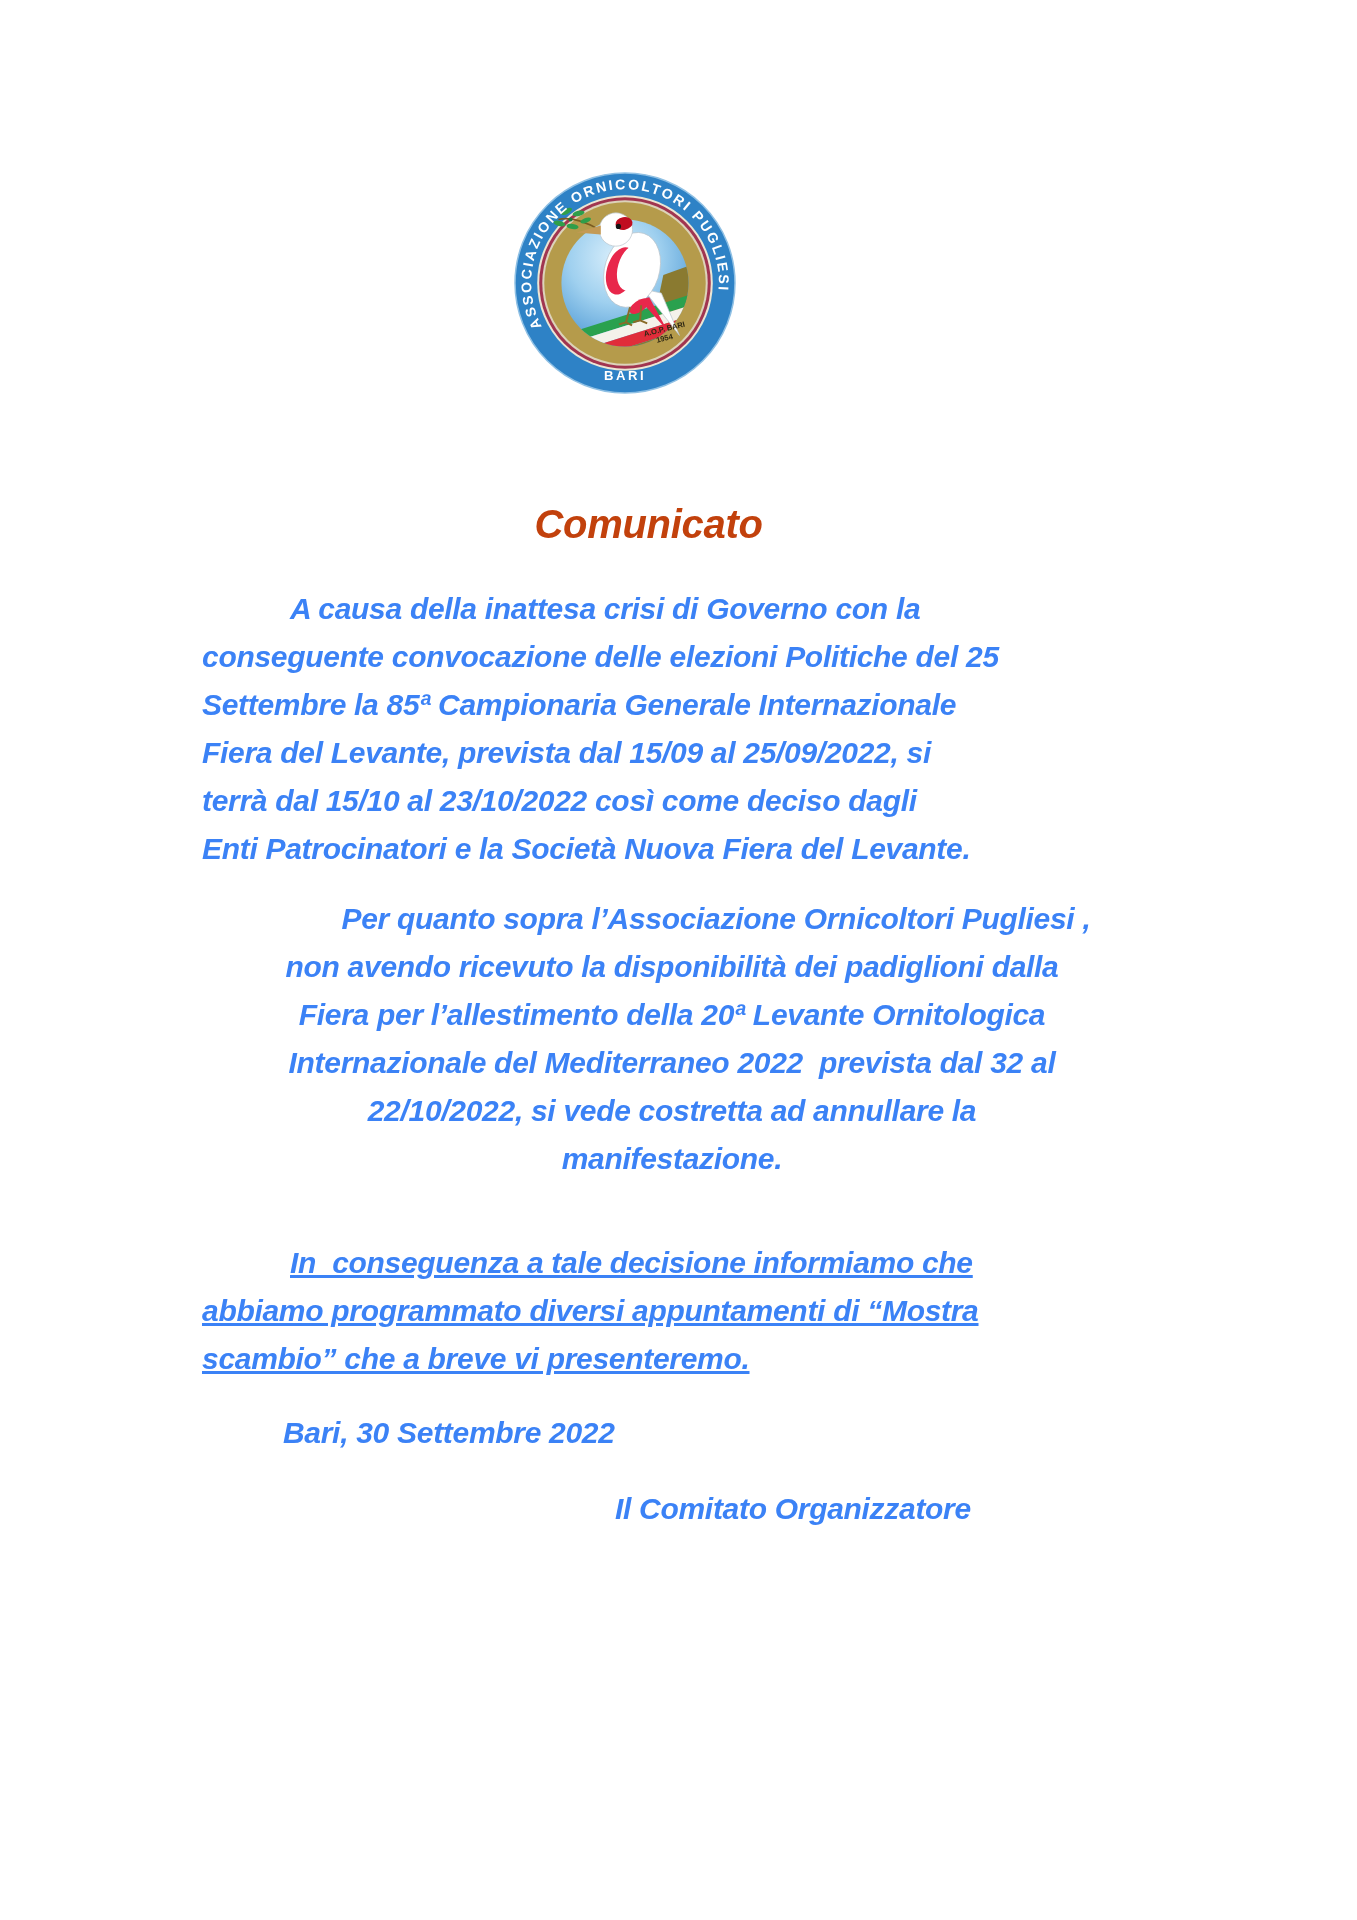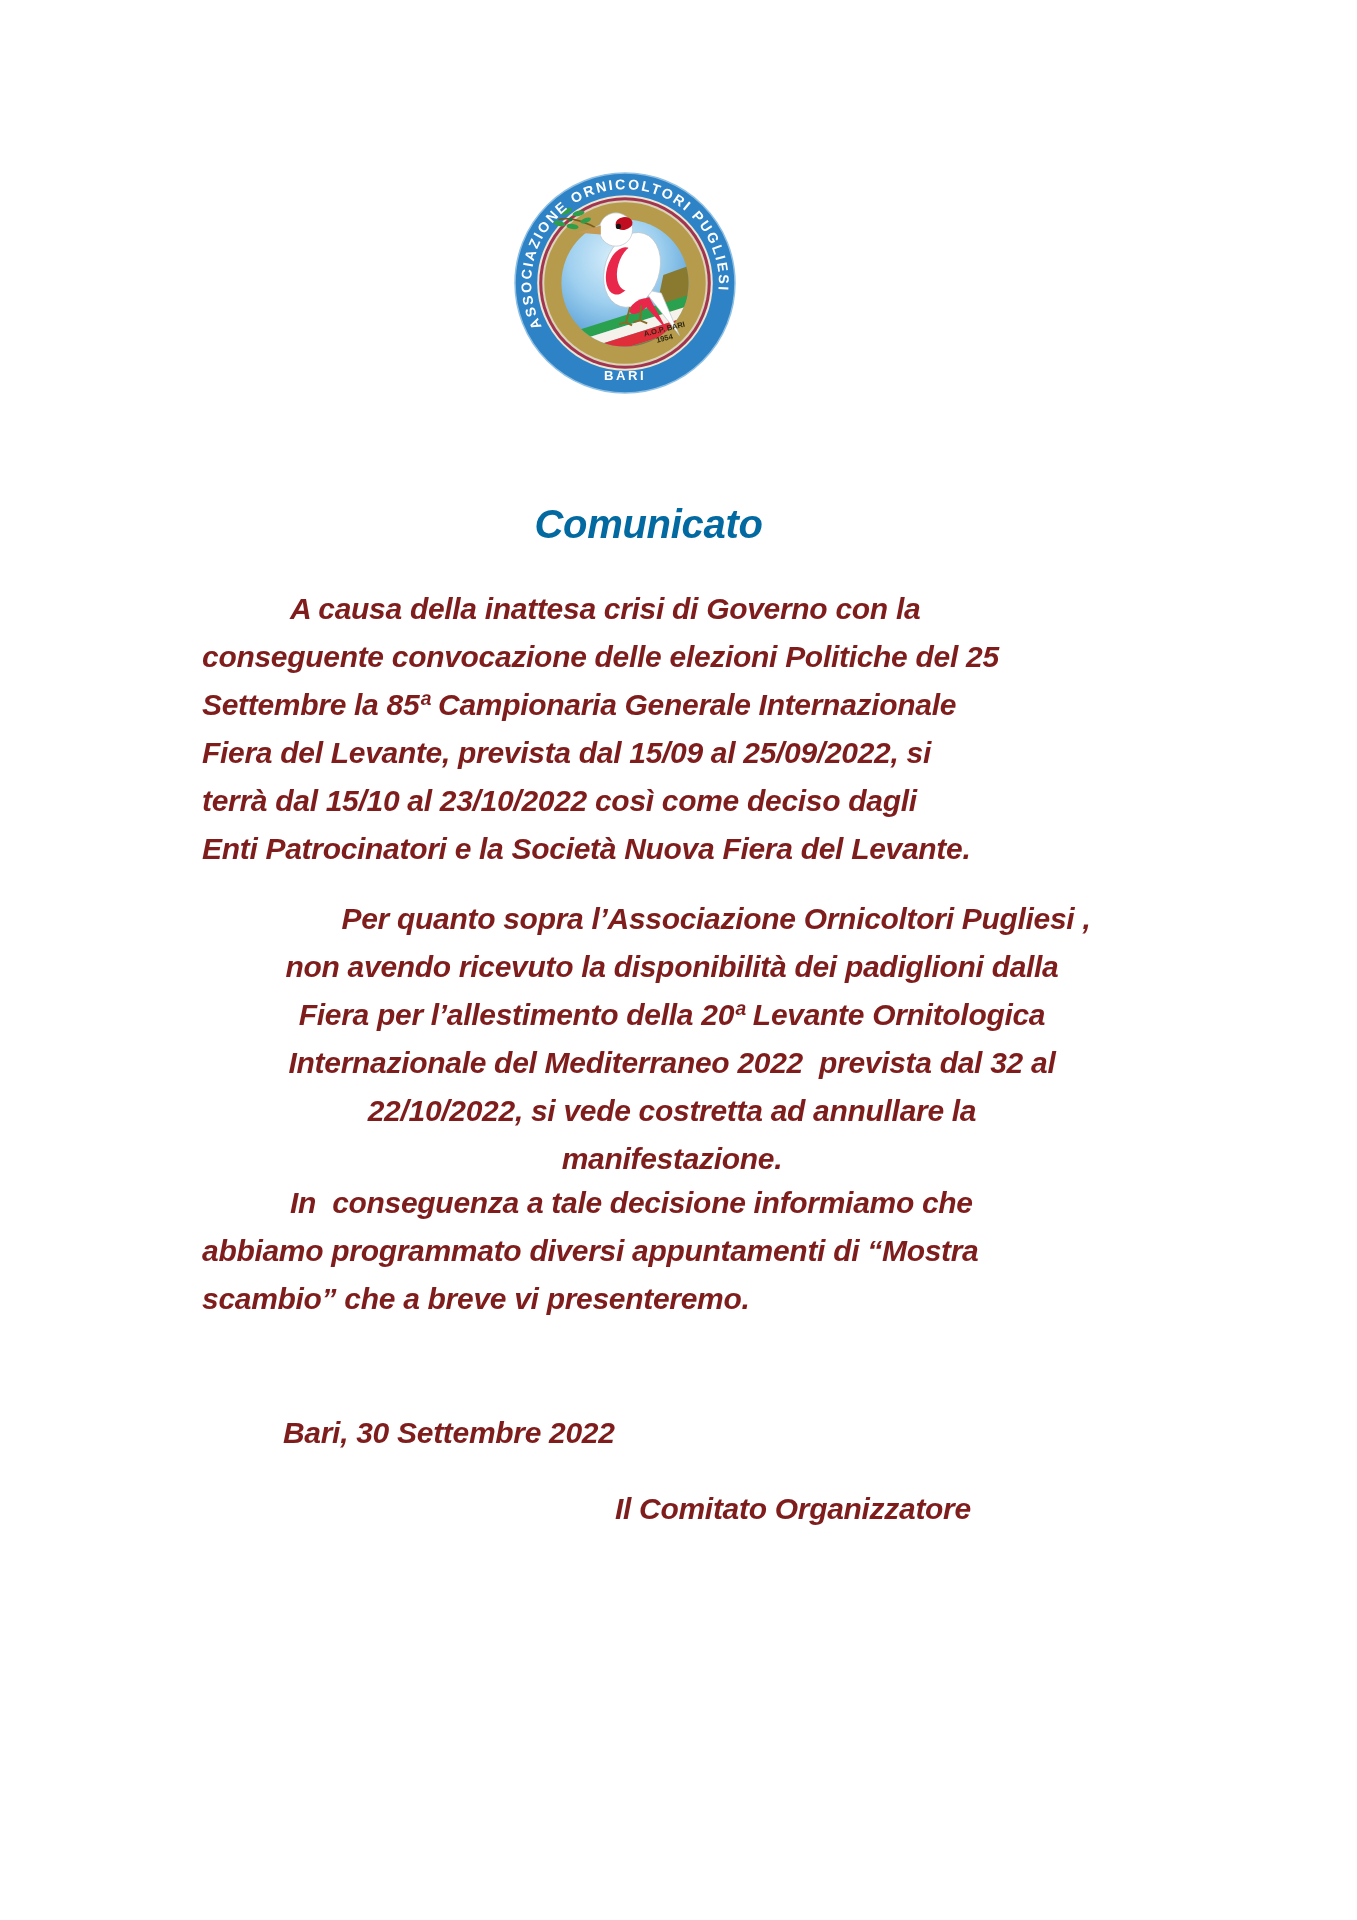--- a/index.html
+++ b/index.html
@@ -20,42 +20,42 @@
   }
   .doc-title {
     position: absolute;
     left: 202px;
     top: 502px;
     width: 893px;
     text-align: center;
     font-size: 40px;
     font-weight: bold;
     font-style: italic;
-    color: #0369a1;
+    color: #c2410c;
     letter-spacing: -0.3px;
   }
   .textcol {
     position: absolute;
     left: 202px;
     width: 940px;
-    color: #7f1d1d;
+    color: #3b82f6;
     font-size: 30px;
     font-weight: bold;
     font-style: italic;
     letter-spacing: -0.3px;
   }
   .textcol .line {
     height: 48px;
     line-height: 48px;
     white-space: pre;
   }
   .textcol .line.indent { padding-left: 88px; }
   #para1 { top: 585px; }
   #para2 { top: 895px; text-align: center; }
-  #para3 { top: 1179px; }
+  #para3 { top: 1239px; text-decoration: underline; }
   #dateline { top: 1409px; padding-left: 81px; }
   #signature { top: 1485px; left: 615px; }
   .logo-arc-text { fill: #ffffff; font-size: 14px; font-weight: bold; letter-spacing: 2.1px; font-family: "Liberation Sans", sans-serif; }
   .logo-bari { fill: #ffffff; font-size: 13px; font-weight: bold; letter-spacing: 2.5px; font-family: "Liberation Sans", sans-serif; }
   .logo-small-text { fill: #2e2814; font-size: 7.5px; font-weight: bold; font-family: "Liberation Sans", sans-serif; }
 </style>
 </head>
 <body>
 
 <div class="page">

